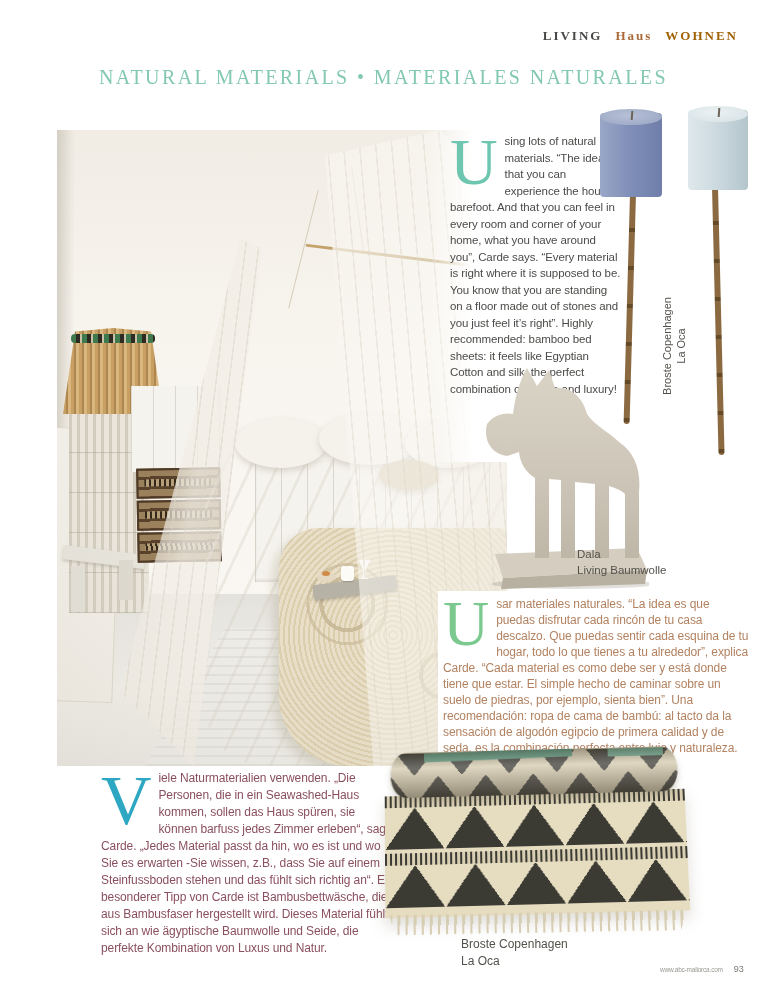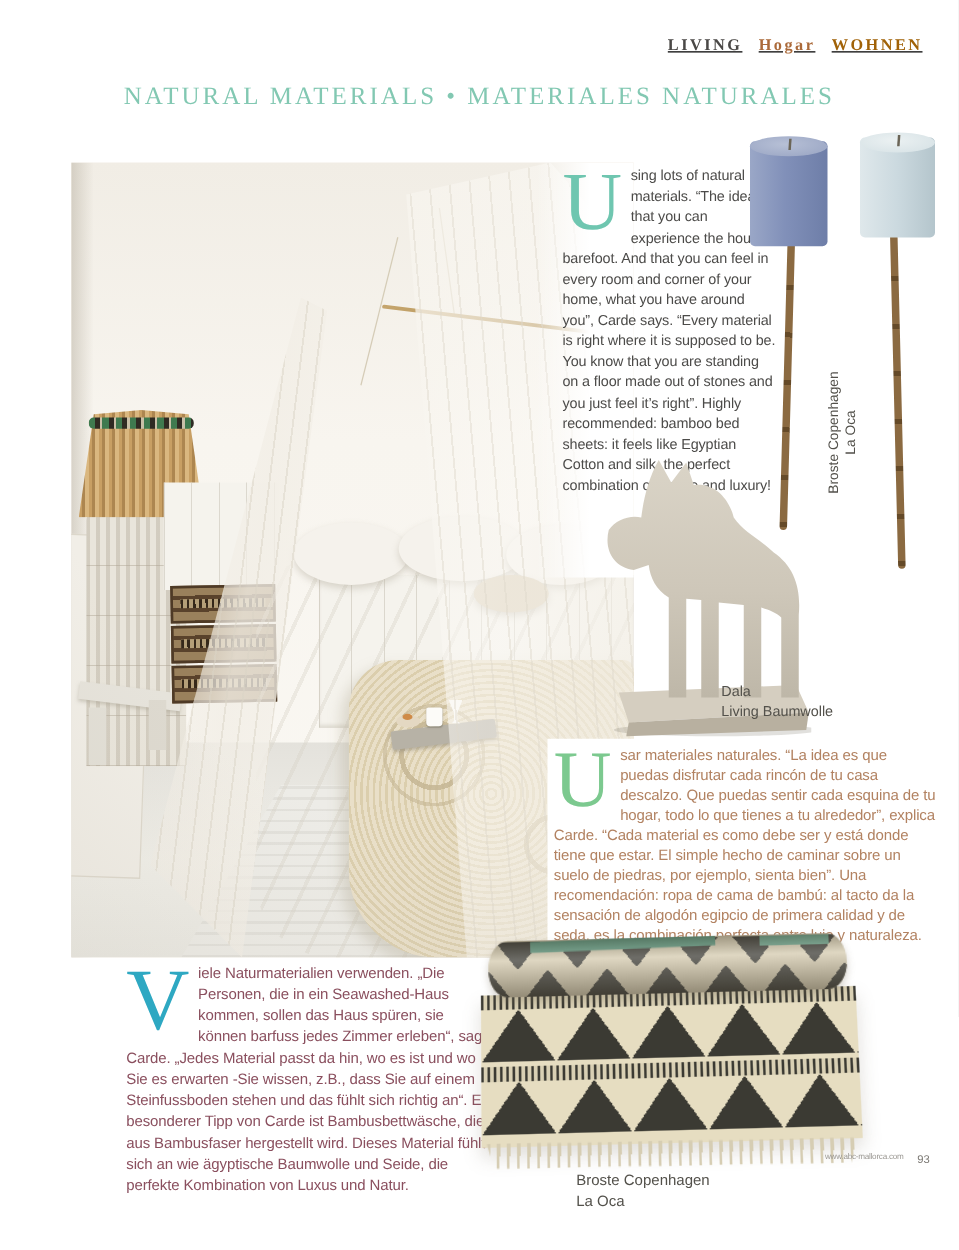--- a/index.html
+++ b/index.html
@@ -2,21 +2,21 @@
 <html><head>
 <meta charset="utf-8">
 <style>
   html,body{margin:0;padding:0;background:#e8e8e8;}
   .page{position:relative;width:767px;height:1000px;margin:0 auto;background:#ffffff;overflow:hidden;
         font-family:"Liberation Sans",sans-serif;}
   .abs{position:absolute;}
 
   
   .mag-header{top:28px;right:29px;display:flex;gap:13px;font-family:"Liberation Serif",serif;
-              font-weight:bold;font-size:13px;letter-spacing:2px;text-decoration:underline;}
+              font-weight:bold;font-size:13px;letter-spacing:2px;}
   .hdr-living{color:#4a4846;}
   .hdr-hogar{color:#ab6a3a;}
   .hdr-wohnen{color:#a16207;}
 
   
   .title{top:66px;left:0;width:100%;text-align:center;color:#82c8b2;
          font-family:Liberation Serif, serif;font-size:20px;letter-spacing:2.4px;line-height:23px;}
 
   
   .photo{left:57px;top:130px;width:450px;height:636px;background:#f7f4ee;overflow:hidden;}
@@ -111,21 +111,21 @@
   .stick1{left:630px;top:194px;height:230px;transform:rotate(1.6deg);}
   .stick2{left:712px;top:187px;height:268px;transform:rotate(-1.4deg);}
 
   .vertical-caption{left:620px;top:330px;width:112px;height:32px;transform:rotate(-90deg);
                     text-align:center;font-size:11px;line-height:14px;color:#53514b;}
 
   .caption{color:#53514b;text-align:left;}
   .horse-caption{left:577px;top:546px;width:130px;font-size:11.5px;line-height:16px;}
   .rug-caption{left:461px;top:936px;width:160px;font-size:12px;line-height:17px;}
 
-  .footer{left:660px;top:922px;width:100px;display:flex;align-items:flex-start;gap:11px;}
+  .footer{left:660px;top:964px;width:100px;display:flex;align-items:center;gap:11px;}
   .footer-url{font-size:6.5px;letter-spacing:-.2px;color:#9b9893;}
   .footer-page{font-size:9px;color:#7c7974;}
 
   
   .rug{left:385px;top:748px;width:302px;height:192px;transform:perspective(600px) rotateX(5deg) rotate(-1.5deg);}
   .rug-roll{position:absolute;left:6px;top:0;width:290px;height:46px;border-radius:16px/50%;
             background:#d4caae;overflow:hidden;box-shadow:0 4px 6px rgba(120,110,90,.3);}
   .roll-pattern{position:absolute;inset:0;
       background-image:
         conic-gradient(from 322deg at 50% 100%,#3d3c35 0 76deg,transparent 76deg),
@@ -146,21 +146,21 @@
               background:repeating-linear-gradient(90deg,#d6cdb3 0 2.5px,transparent 2.5px 8px);
               clip-path:polygon(0 0,100% 0,98% 100%,2% 100%);}
 </style>
 </head>
 <body>
 
 <div class="page">
 
   <div class="abs mag-header">
     <span class="hdr-living">LIVING</span>
-    <span class="hdr-hogar">Hogar</span>
+    <span class="hdr-hogar">Haus</span>
     <span class="hdr-wohnen">WOHNEN</span>
   </div>
 
   <div class="abs title">
     <div>NATURAL MATERIALS • MATERIALES NATURALES</div>
   </div>
 
   <div class="abs photo">
     <div class="abs wall"></div>
     <div class="abs wall-shade"></div>

